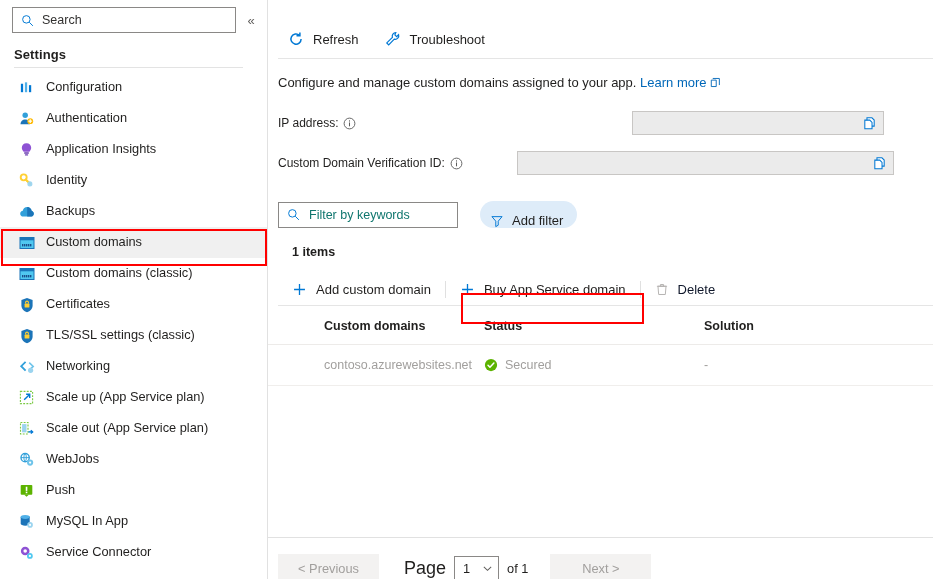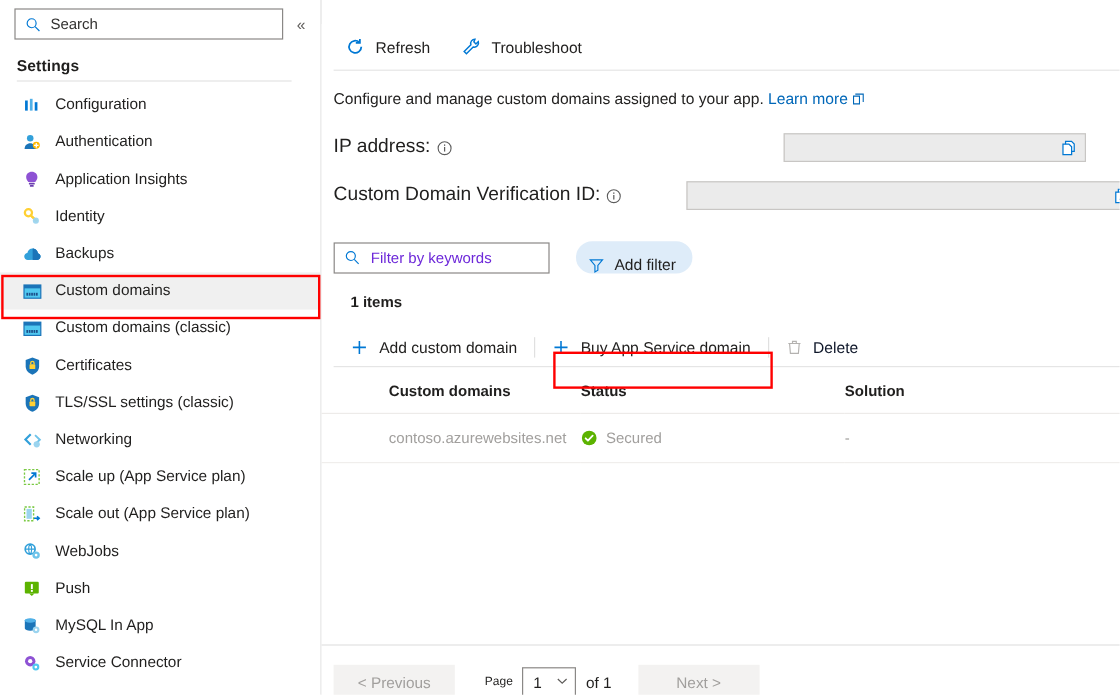--- a/index.html
+++ b/index.html
@@ -116,21 +116,21 @@
   .ext-ico { display: inline-block; vertical-align: -1px; margin-left: 3px; }
 
   
   .field-row {
     display: flex; align-items: center;
     padding-left: 10px;
   }
   #row-ip { margin-top: 20px; }
   #row-cdvid { margin-top: 16px; }
   .field-label {
-    font-size: 16px; color: #201f1e;
+    font-size: 12px; color: #201f1e;
     display: flex; align-items: center;
     white-space: nowrap;
   }
   .info-ico { margin-left: 5px; display: inline-flex; }
   .field-input {
     height: 24px;
     background: #ebebeb;
     border: 1px solid #c8c6c4;
     display: flex; align-items: center;
     justify-content: flex-end;
@@ -148,21 +148,21 @@
   .filter-row {
     display: flex; align-items: center;
     padding-left: 10px; margin-top: 26px;
   }
   .filter-box {
     width: 180px; height: 26px;
     border: 1px solid #8a8886; background: #fff;
     display: flex; align-items: center; padding: 0 8px;
   }
   .filter-box .mag { margin-right: 9px; display:flex; }
-  .filter-ph { font-size: 12.5px; color: #6d28d9; }
+  .filter-ph { font-size: 12.5px; color: #0f766e; }
   .addfilter {
     margin-left: 22px;
     height: 27px; border-radius: 14px;
     background: #deecf9;
     display: flex; align-items: flex-end;
     padding: 0 14px 0 10px; cursor: pointer;
   }
   .addfilter .ico { margin-right: 8px; display:flex; }
   .addfilter .lbl { font-size: 13px; color: #201f1e; }
 
@@ -215,21 +215,21 @@
     padding-left: 10px;
   }
   .pgbtn {
     background: #f3f2f1; color: #a19f9d;
     font-size: 12.8px; border: none;
     height: 29px; min-width: 101px;
     display: flex; align-items: center; justify-content: center;
     font-family: "Liberation Sans", sans-serif;
     cursor: default;
   }
-  .pg-label { font-size: 10px; color: #201f1e; margin: 0 8px 0 25px; }
+  .pg-label { font-size: 18px; color: #201f1e; margin: 0 8px 0 25px; }
   .pg-select {
     width: 45px; height: 26px;
     border: 1px solid #8a8886; background: #fff;
     display: flex; align-items: center; justify-content: space-between;
     padding: 0 5px 0 8px; cursor: pointer;
   }
   .pg-select .v { font-size: 12.8px; color: #201f1e; }
   .pg-of { font-size: 12.8px; color: #201f1e; margin: 0 22px 0 8px; }
 </style>
 </head>

